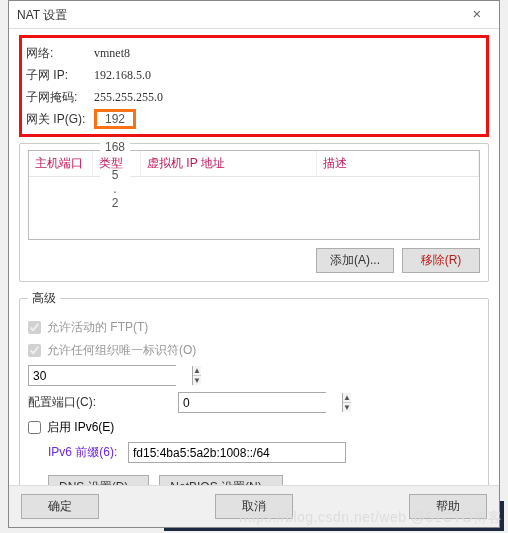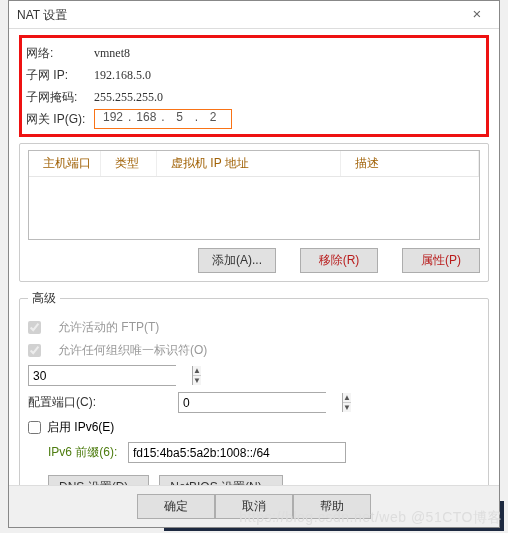--- a/index.html
+++ b/index.html
@@ -6,51 +6,51 @@
 body { margin: 0; background: #f0f0f0; width: 508px; height: 533px; overflow: hidden; position: relative; }
 .dialog { background: #fff; border: 1px solid #888; width: 492px; margin-left: 8px; margin-top: 0; height: 528px; position: relative; }
 .titlebar { height: 28px; line-height: 28px; padding-left: 8px; color: #333; border-bottom: 1px solid #ddd; position: relative; }
 .close-x { position: absolute; right: 0; top: 0; width: 44px; height: 28px; text-align: center; line-height: 26px; font-size: 15px; color: #666; }
 .content { padding: 6px 10px 0 10px; }
 
 .red-box { border: 3px solid #e11; padding: 4px 4px 4px 4px; margin-bottom: 6px; }
 .net-row { display: flex; align-items: center; height: 22px; }
 .net-row .lbl { width: 68px; color: #333; }
 .net-row .val { color: #333; font-family: Liberation Serif, serif; }
-.ip-octets { border: 1px solid #f97316; display: inline-flex; align-items: flex-start; height: 20px; padding: 0 3px; background: #fff; }
+.ip-octets { border: 3px solid #f97316; display: inline-flex; align-items: center; height: 20px; padding: 0 3px; background: #fff; flex-direction: column; }
 .ip-octets input { width: 30px; border: none; text-align: center; font-size: 12px; outline: none; padding: 0; color: #555; }
 .ip-octets span { color: #555; }
 
 fieldset { border: 1px solid #ccc; border-radius: 2px; margin: 4px 0 8px 0; padding: 6px 8px 8px 8px; }
 legend { color: #333; padding: 0 4px; }
 
 .table-wrap { border: 1px solid #bbb; height: 90px; background: #fff; }
 .table-head { display: flex; background: #fff; border-bottom: 1px solid #e6e6e6; }
-.table-head div { padding: 4px 6px; border-right: 1px solid #eee; color: #a16207; margin-left: 8px; }
+.table-head div { padding: 4px 6px; border-right: 1px solid #eee; color: #be185d; }
 .c1 { width: 64px; } .c2 { width: 48px; } .c3 { width: 176px; } .c4 { flex: 1; }
 
-.btn-row { display: flex; justify-content: flex-end; gap: 24px; margin-top: 8px; }
+.btn-row { display: flex; justify-content: flex-end; gap: 8px; margin-top: 8px; }
 button { border: 1px solid #adadad; background: #e1e1e1; padding: 3px 10px; min-width: 78px; cursor: pointer; color: #333; }
 button:disabled { color: #b91c1c; }
 
 .field-row { display: flex; align-items: center; margin: 6px 0; }
 .field-row .lbl { color: #333; }
-.field-row .lbl.gdisabled { color: #4d7c0f; }
+.field-row .lbl.gdisabled { color: #6d28d9; }
 input[type="checkbox"] { margin: 0 6px 0 0; accent-color: #666; }
-.disabled-text { color: #999; margin-left: 11px; }
+.disabled-text { color: #999; }
 
 .spinner { display: inline-flex; border: 1px solid #aaa; background: #fff; height: 21px; width: 148px; }
 .spinner input { border: none; flex: 1; padding: 0 4px; outline: none; }
 .spinner .arrows { width: 18px; border-left: 1px solid #aaa; display: flex; flex-direction: column; }
 .spinner .arrows div { flex: 1; text-align: center; font-size: 8px; line-height: 9px; color: #555; background: #f4f4f4; }
 .spinner .arrows div:first-child { border-bottom: 1px solid #ccc; }
 
 .text-input { border: 1px solid #aaa; height: 21px; padding: 0 4px; background: #fff; width: 218px; }
 
-.bottom-bar { position: absolute; bottom: 0; left: 0; right: 0; border-top: 1px solid #ddd; background: #f0f0f0; height: 42px; display: flex; justify-content: center; align-items: center; padding: 0 12px; }
+.bottom-bar { position: absolute; bottom: 0; left: 0; right: 0; border-top: 1px solid #ddd; background: #f0f0f0; height: 42px; display: flex; justify-content: space-between; align-items: center; gap: 8px; padding: 0 12px; }
 
 .watermark { position: absolute; right: 6px; bottom: 6px; color: #ddd; font-size: 14px; pointer-events: none; letter-spacing: 0.5px; }
 .bg-strip { position: absolute; right: 4px; bottom: 2px; width: 340px; height: 30px; background: #1d2940; z-index: -1; }
 </style>
 </head>
 <body>
 
 <div class="bg-strip"></div>
 
 <div class="dialog">
@@ -93,21 +93,20 @@
         <div class="table-head">
           <div class="c1">主机端口</div>
           <div class="c2">类型</div>
           <div class="c3">虚拟机 IP 地址</div>
           <div class="c4">描述</div>
         </div>
       </div>
       <div class="btn-row">
         <button>添加(A)...</button>
         <button disabled="">移除(R)</button>
-        <button disabled="">属性(P)</button>
       </div>
     </fieldset>
 
     <fieldset>
       <legend>高级</legend>
 
       <div class="field-row">
         <input type="checkbox" checked="" disabled="" style="">
         <span class="disabled-text">允许活动的 FTP(T)</span>
       </div>

